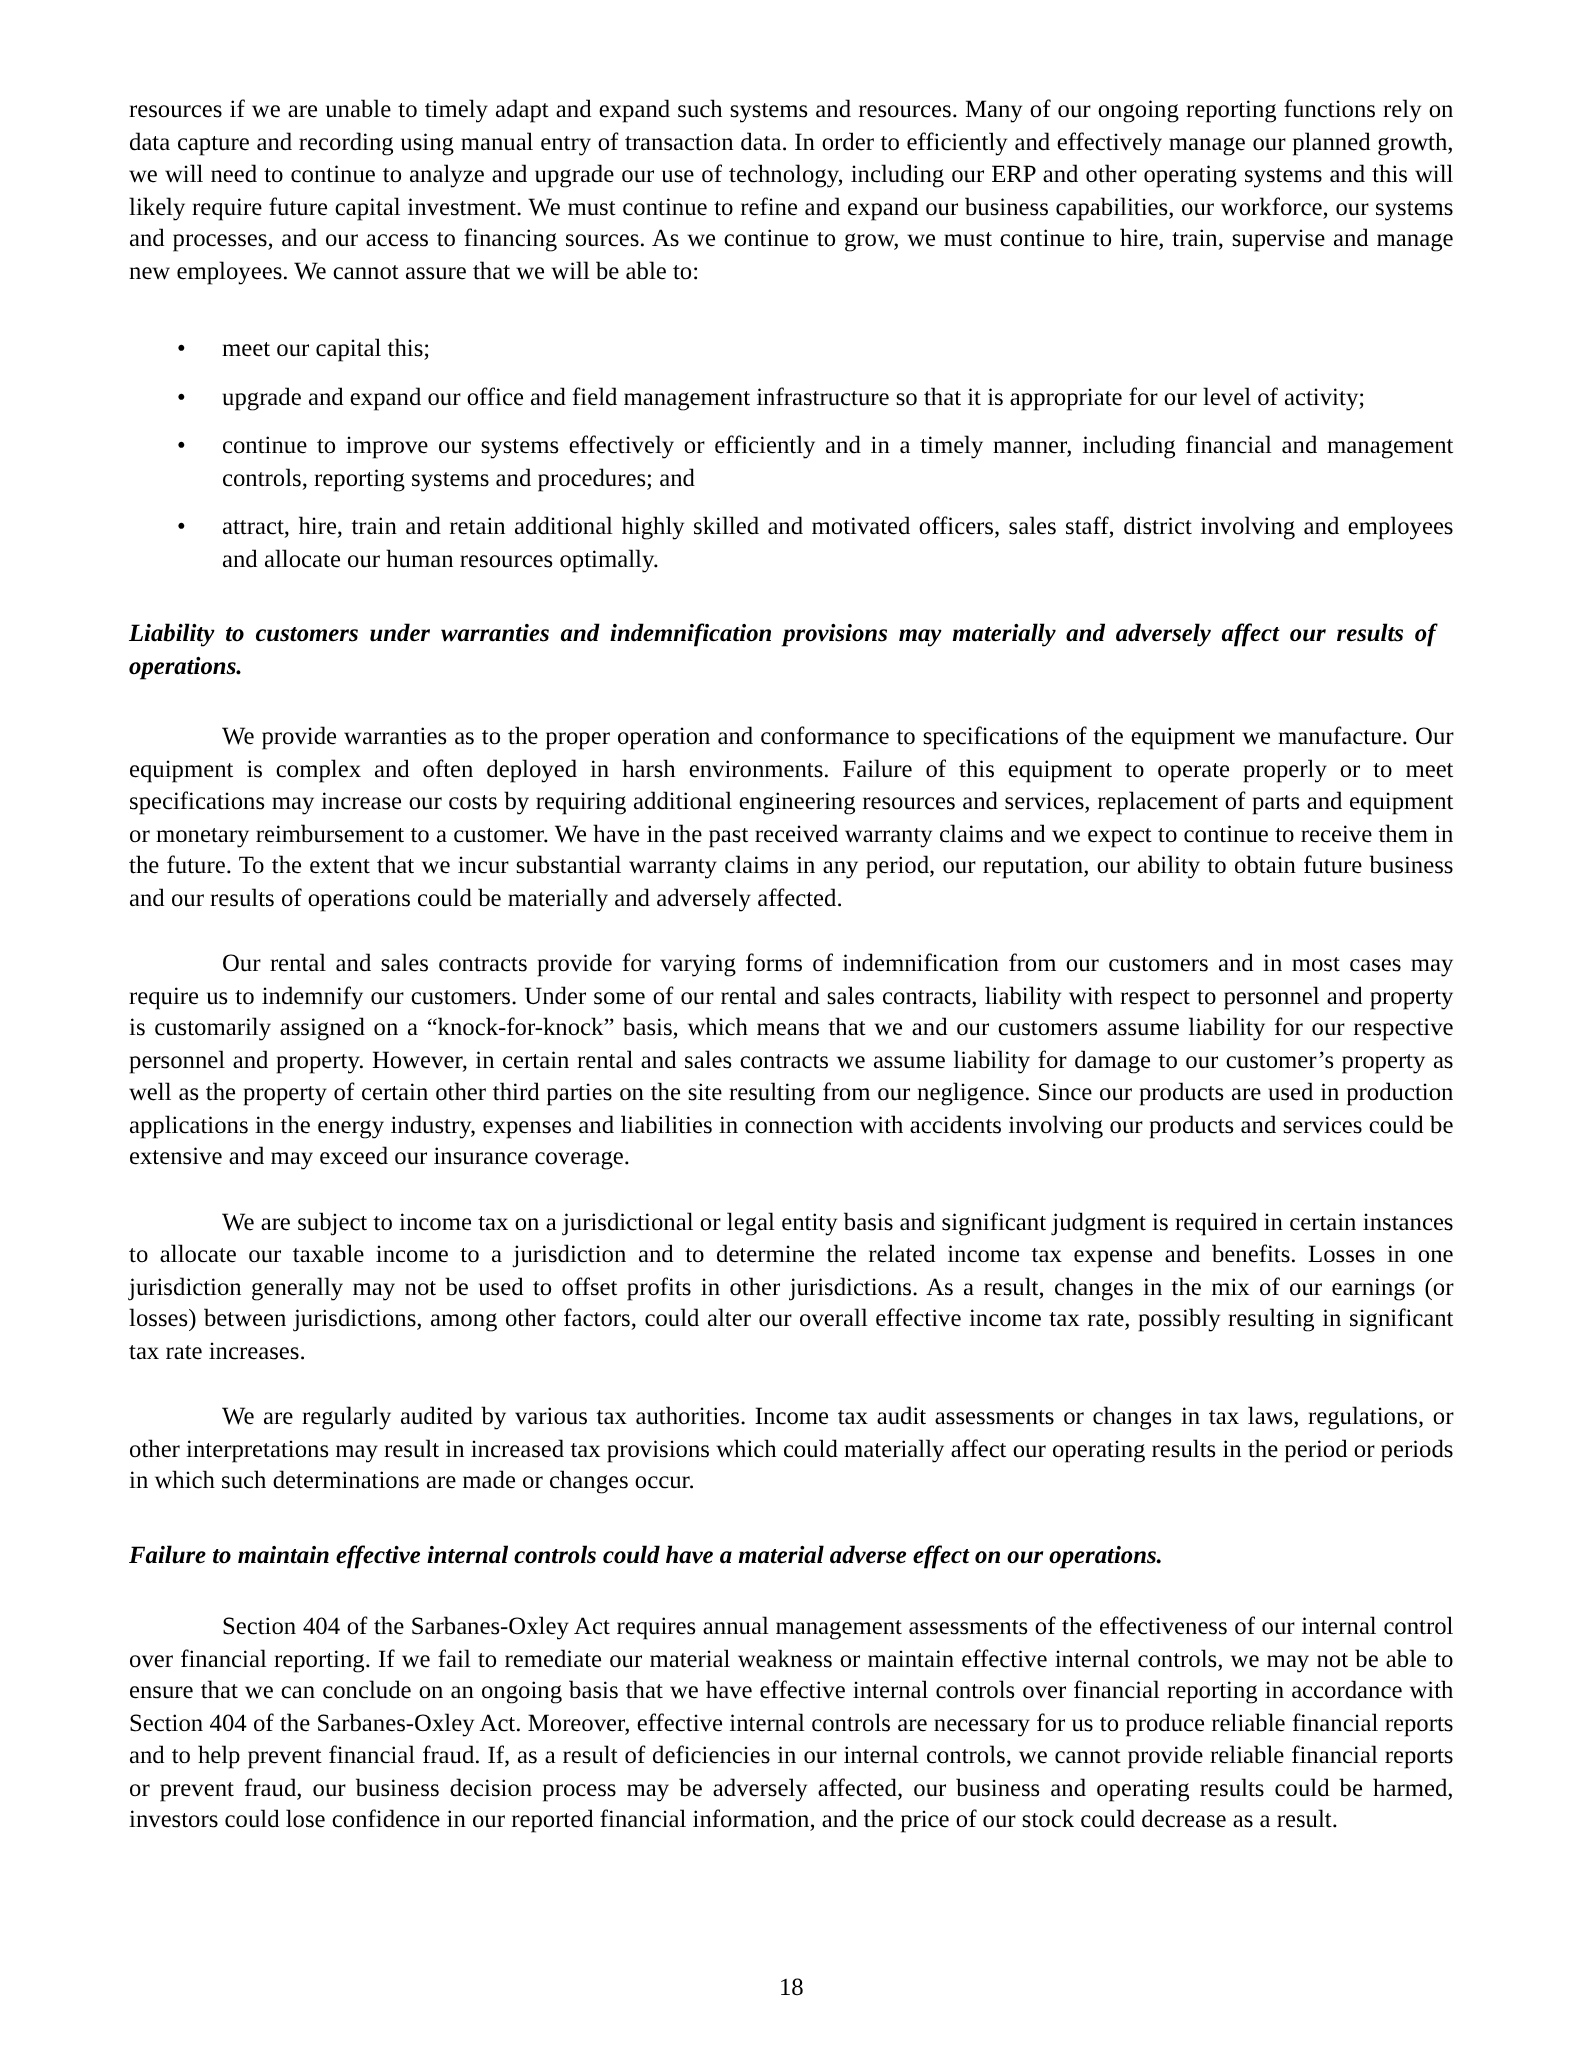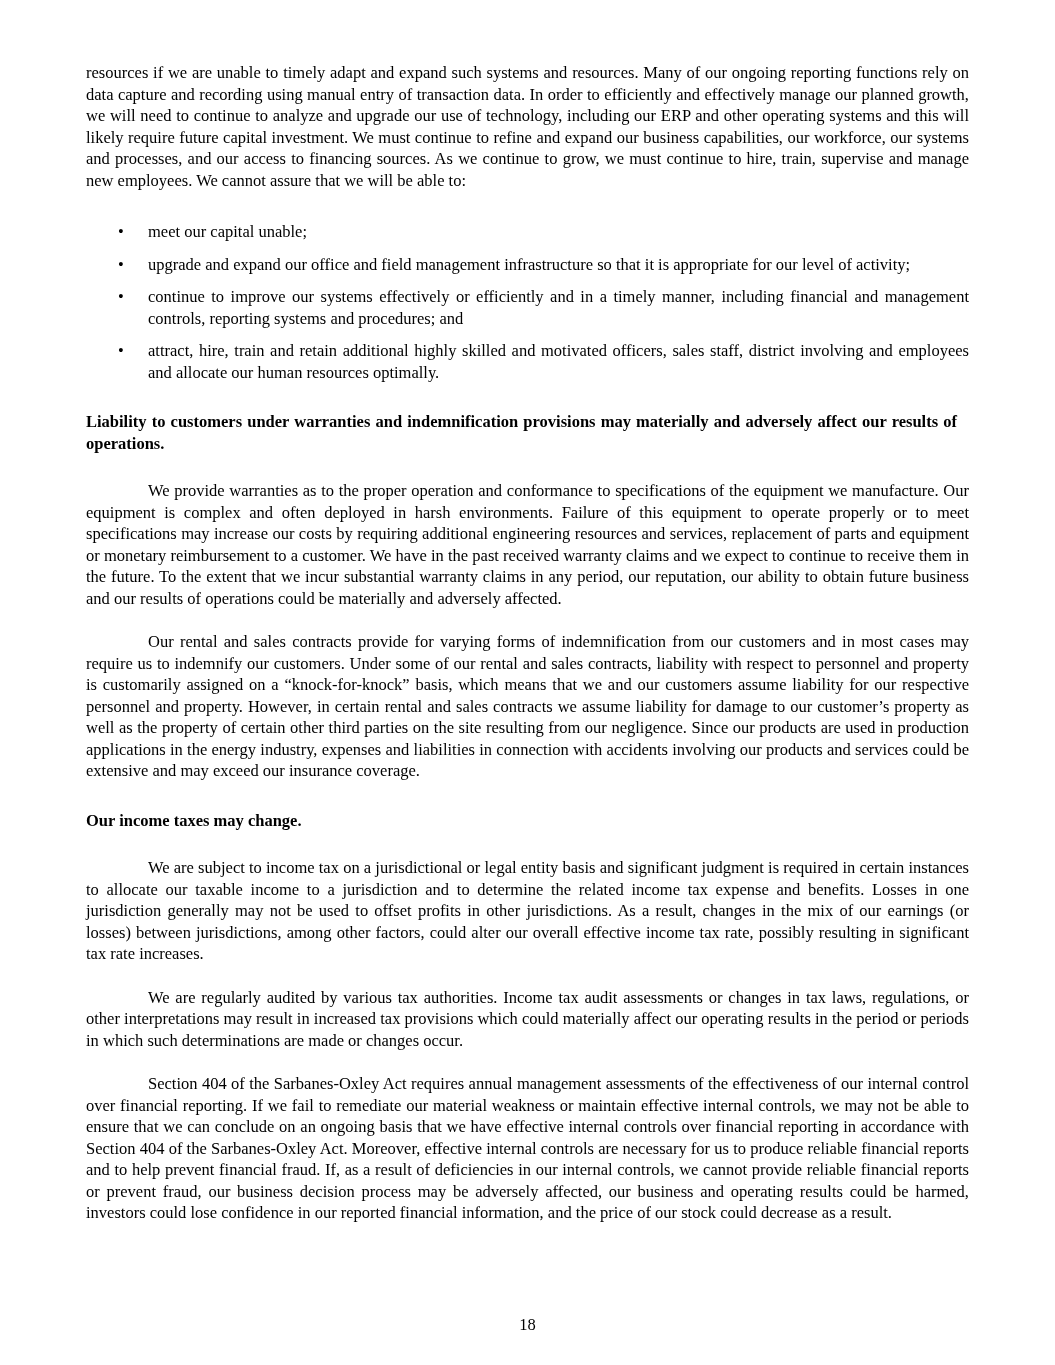--- a/index.html
+++ b/index.html
@@ -23,20 +23,21 @@
   .para {
     text-align: justify;
     margin: 0 0 22px 0;
     font-family: Liberation Serif, serif;
   }
   .para.indent {
     text-indent: 62px;
   }
   .heading {
     font-weight: bold;
+    font-style: italic;
     text-align: justify;
     font-size: 16.5px;
     margin: 28px 12px 26px 0;
   }
   .bullets {
     margin: 30px 0 24px 0;
     padding-left: 32px;
   }
   .bullet-item {
     display: flex;
@@ -62,37 +63,37 @@
 </style>
 </head>
 <body>
 
 <div class="page">
   <div>
       <p class="para">resources if we are unable to timely adapt and expand such systems and resources. Many of our ongoing reporting functions rely on data capture and recording using manual entry of transaction data. In order to efficiently and effectively manage our planned growth, we will need to continue to analyze and upgrade our use of technology, including our ERP and other operating systems and this will likely require future capital investment. We must continue to refine and expand our business capabilities, our workforce, our systems and processes, and our access to financing sources. As we continue to grow, we must continue to hire, train, supervise and manage new employees. We cannot assure that we will be able to:</p>
       <div class="bullets">
         <div class="bullet-item">
           <span class="bullet-marker">•</span>
-          <div class="bullet-text">meet our capital unable;</div>
+          <div class="bullet-text">meet our capital this;</div>
         </div>
         <div class="bullet-item">
           <span class="bullet-marker">•</span>
           <div class="bullet-text">upgrade and expand our office and field management infrastructure so that it is appropriate for our level of activity;</div>
         </div>
         <div class="bullet-item">
           <span class="bullet-marker">•</span>
           <div class="bullet-text">continue to improve our systems effectively or efficiently and in a timely manner, including financial and management controls, reporting systems and procedures; and</div>
         </div>
         <div class="bullet-item">
           <span class="bullet-marker">•</span>
           <div class="bullet-text">attract, hire, train and retain additional highly skilled and motivated officers, sales staff, district involving and employees and allocate our human resources optimally.</div>
         </div>
       </div>
       <h3 class="heading">Liability to customers under warranties and indemnification provisions may materially and adversely affect our results of operations.</h3>
       <p class="para indent">We provide warranties as to the proper operation and conformance to specifications of the equipment we manufacture. Our equipment is complex and often deployed in harsh environments. Failure of this equipment to operate properly or to meet specifications may increase our costs by requiring additional engineering resources and services, replacement of parts and equipment or monetary reimbursement to a customer. We have in the past received warranty claims and we expect to continue to receive them in the future. To the extent that we incur substantial warranty claims in any period, our reputation, our ability to obtain future business and our results of operations could be materially and adversely affected.</p>
       <p class="para indent">Our rental and sales contracts provide for varying forms of indemnification from our customers and in most cases may require us to indemnify our customers. Under some of our rental and sales contracts, liability with respect to personnel and property is customarily assigned on a “knock-for-knock” basis, which means that we and our customers assume liability for our respective personnel and property. However, in certain rental and sales contracts we assume liability for damage to our customer’s property as well as the property of certain other third parties on the site resulting from our negligence. Since our products are used in production applications in the energy industry, expenses and liabilities in connection with accidents involving our products and services could be extensive and may exceed our insurance coverage.</p>
-      <h3 class="heading">Our income taxes may change.</h3>
       <p class="para indent">We are subject to income tax on a jurisdictional or legal entity basis and significant judgment is required in certain instances to allocate our taxable income to a jurisdiction and to determine the related income tax expense and benefits. Losses in one jurisdiction generally may not be used to offset profits in other jurisdictions. As a result, changes in the mix of our earnings (or losses) between jurisdictions, among other factors, could alter our overall effective income tax rate, possibly resulting in significant tax rate increases.</p>
       <p class="para indent">We are regularly audited by various tax authorities. Income tax audit assessments or changes in tax laws, regulations, or other interpretations may result in increased tax provisions which could materially affect our operating results in the period or periods in which such determinations are made or changes occur.</p>
+      <h3 class="heading">Failure to maintain effective internal controls could have a material adverse effect on our operations.</h3>
       <p class="para indent">Section 404 of the Sarbanes-Oxley Act requires annual management assessments of the effectiveness of our internal control over financial reporting. If we fail to remediate our material weakness or maintain effective internal controls, we may not be able to ensure that we can conclude on an ongoing basis that we have effective internal controls over financial reporting in accordance with Section 404 of the Sarbanes-Oxley Act. Moreover, effective internal controls are necessary for us to produce reliable financial reports and to help prevent financial fraud. If, as a result of deficiencies in our internal controls, we cannot provide reliable financial reports or prevent fraud, our business decision process may be adversely affected, our business and operating results could be harmed, investors could lose confidence in our reported financial information, and the price of our stock could decrease as a result.</p>
     </div>
   <div class="page-number">18</div>
 </div>
 
 </body></html>

